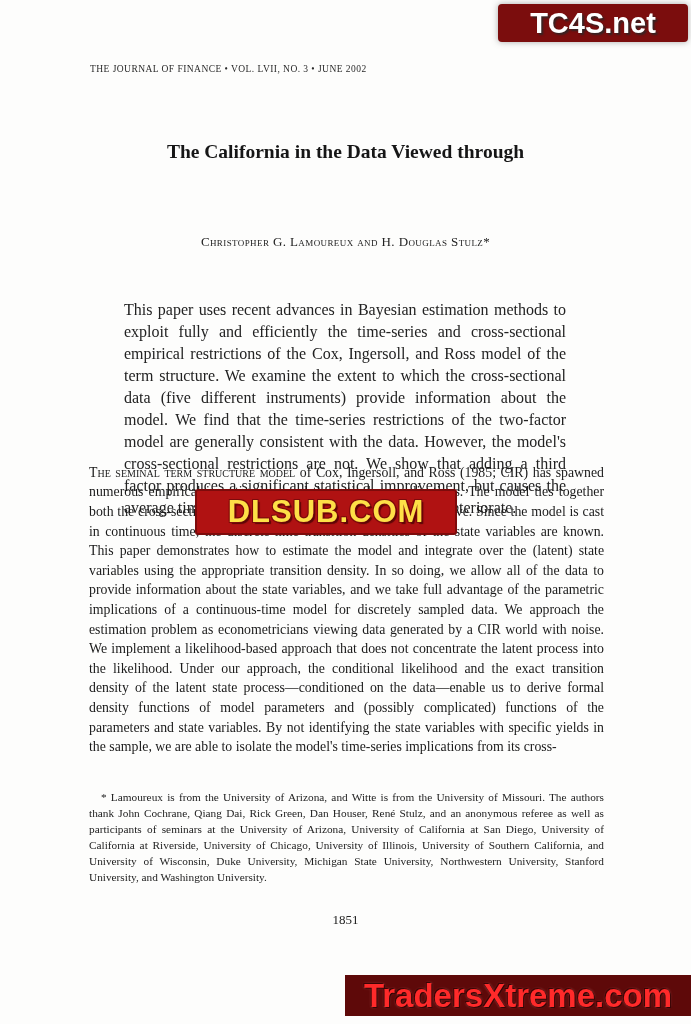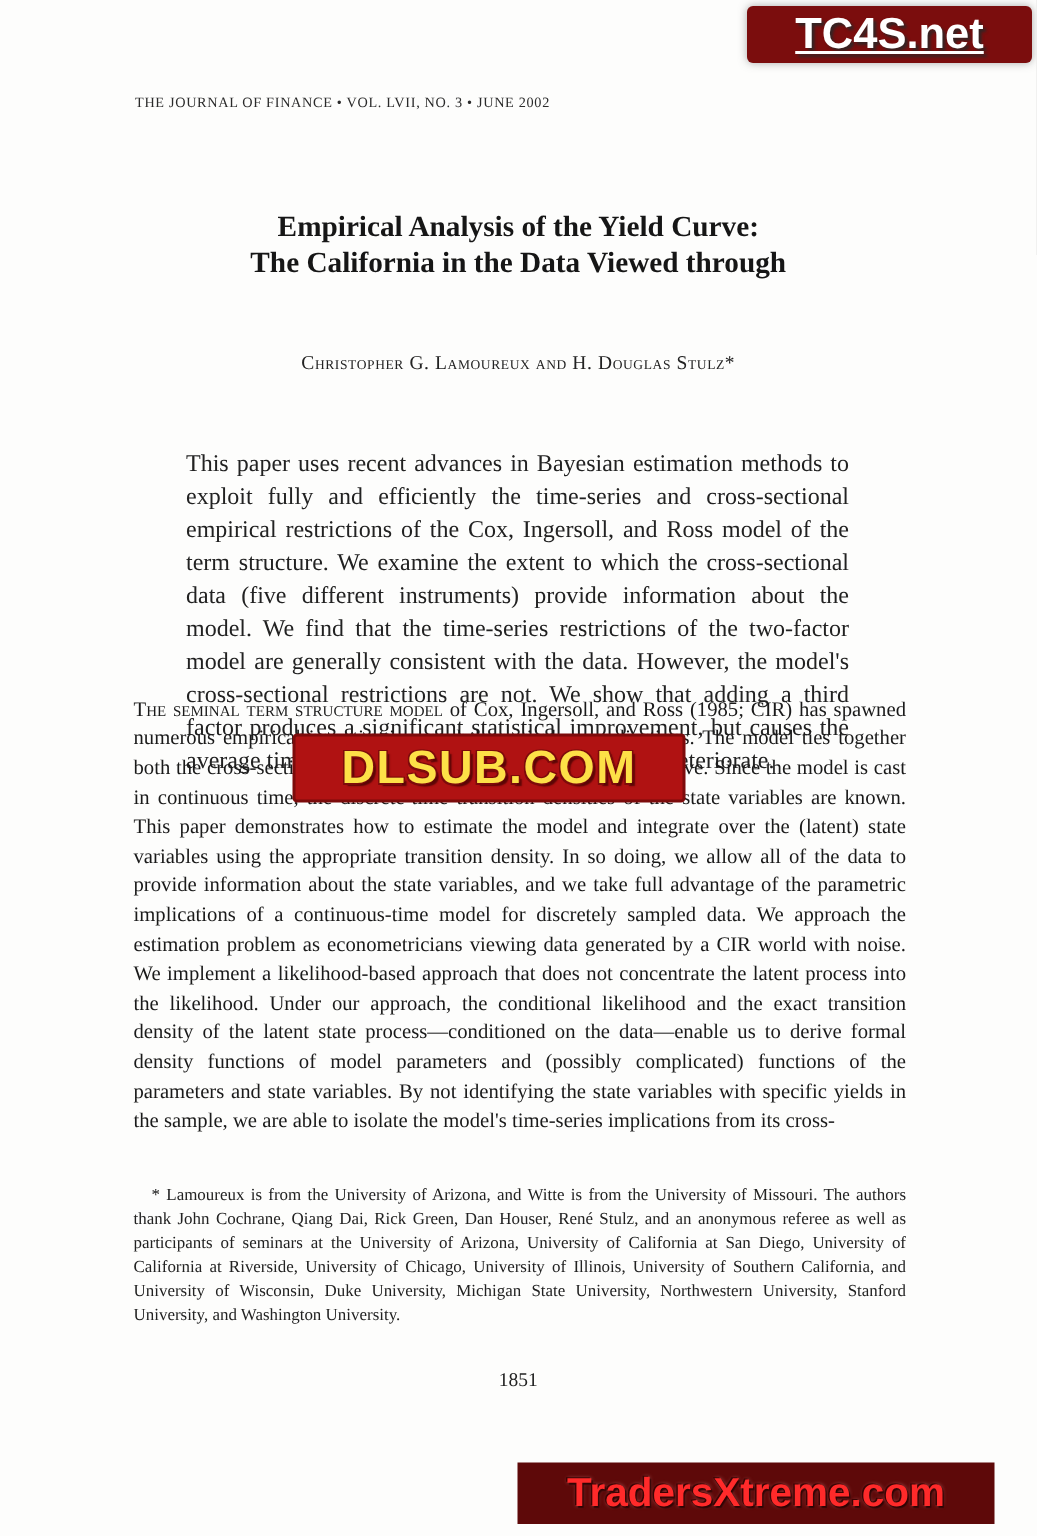--- a/index.html
+++ b/index.html
@@ -113,21 +113,20 @@
     right: 3px;
     top: 4px;
     width: 190px;
     height: 38px;
     background: var(--watermark-top-bg, #7b0d0d);
     border-radius: 4px;
     box-shadow: 0 0 6px rgba(90,90,90,0.5);
     color: #ffffff;
     font-size: 29px;
     text-shadow: 2px 2px 2px rgba(40,40,40,0.85);
-    text-decoration: underline;
   }
   .wm-mid {
     left: 195px;
     top: 489px;
     width: 258px;
     height: 42px;
     background: var(--watermark-mid-bg, #b01212);
     border: 2px solid #7d0b0b;
     border-radius: 3px;
     color: #fde047;
@@ -135,40 +134,39 @@
     letter-spacing: 1px;
     text-shadow:
       -1px -1px 0 #7d0b0b,
        1px -1px 0 #7d0b0b,
       -1px  1px 0 #7d0b0b,
        2px  2px 1px #5c0606;
   }
   .wm-bottom {
     left: 345px;
     top: 975px;
-    width: 318px;
+    width: 346px;
     height: 41px;
     background: var(--watermark-bottom-bg, #5e0909);
     color: var(--watermark-bottom-text, #ff2a2a);
-    font-size: 27px;
+    font-size: 33px;
     text-shadow:
       -1px -1px 0 #3a0404,
        1px  1px 1px #2c0303,
        0    0   3px rgba(255,180,180,0.45);
   }
 </style>
 </head>
 <body>
 
 <div class="page">
 
   <div class="journal-header">THE JOURNAL OF FINANCE • VOL. LVII, NO. 3 • JUNE 2002</div>
 
   <div class="paper-title">
-    <div>Empirical Analysis of the Yield Curve:</div>
     <div>The California in the Data Viewed through</div>
   </div>
 
   <div class="authors-line">Christopher G. Lamoureux and H. Douglas Stulz*</div>
 
 
   <div class="abstract-text">This paper uses recent advances in Bayesian estimation methods to exploit fully and efficiently the time-series and cross-sectional empirical restrictions of the Cox, Ingersoll, and Ross model of the term structure. We examine the extent to which the cross-sectional data (five different instruments) provide information about the model. We find that the time-series restrictions of the two-factor model are generally consistent with the data. However, the model's cross-sectional restrictions are not. We show that adding a third factor produces a significant statistical improvement, but causes the average time-series fit to the yields themselves to deteriorate.</div>
 
   <p class="body-paragraph"><span class="body-lead">The seminal term structure model</span><span> of Cox, Ingersoll, and Ross (1985; CIR) has spawned numerous empirical investigations and theoretical generalizations. The model ties together both the cross-sectional and time-series properties of the yield curve. Since the model is cast in continuous time, the discrete-time transition densities of the state variables are known. This paper demonstrates how to estimate the model and integrate over the (latent) state variables using the appropriate transition density. In so doing, we allow all of the data to provide information about the state variables, and we take full advantage of the parametric implications of a continuous-time model for discretely sampled data. We approach the estimation problem as econometricians viewing data generated by a CIR world with noise. We implement a likelihood-based approach that does not concentrate the latent process into the likelihood. Under our approach, the conditional likelihood and the exact transition density of the latent state process—conditioned on the data—enable us to derive formal density functions of model parameters and (possibly complicated) functions of the parameters and state variables. By not identifying the state variables with specific yields in the sample, we are able to isolate the model's time-series implications from its cross-</span></p>
 

